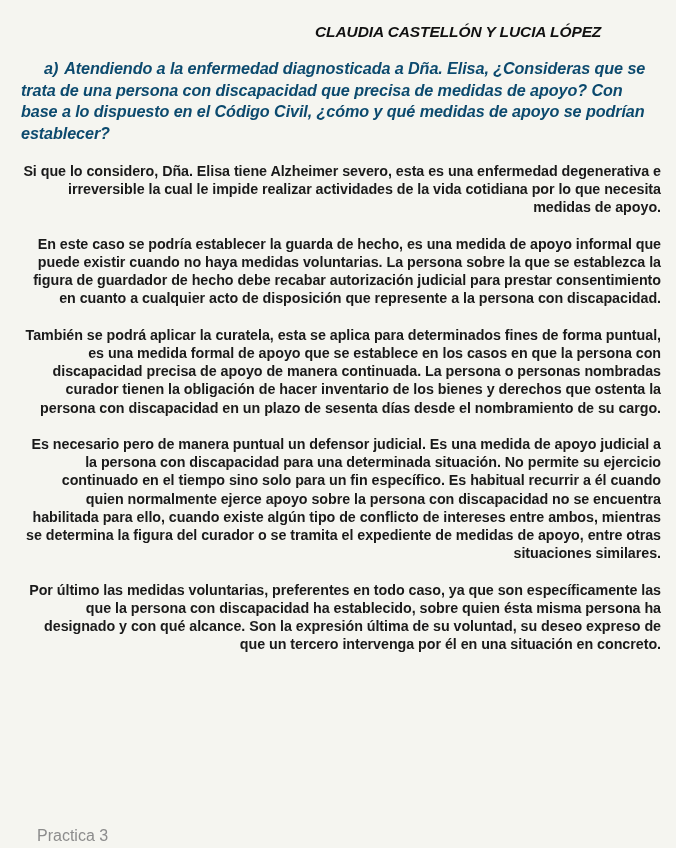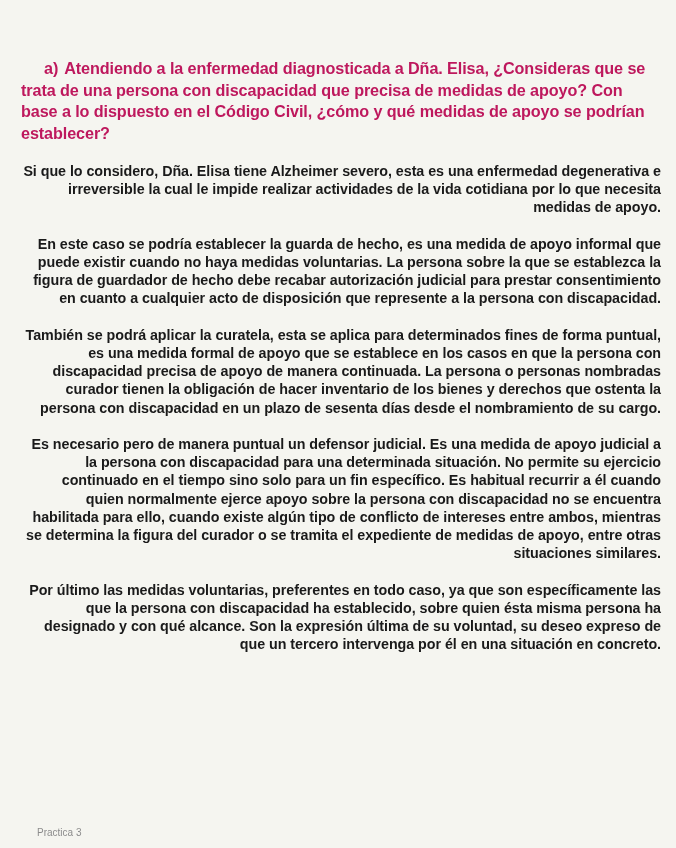--- a/index.html
+++ b/index.html
@@ -32,23 +32,24 @@
     letter-spacing: -0.1px;
     white-space: nowrap;
   }
   .question {
     position: absolute;
     left: 21px;
     top: 58px;
     width: 640px;
     font-size: 16.2px;
     font-weight: bold;
-    color: #be185d;
+    color: #0c4a6e;
     line-height: 21.5px;
     letter-spacing: -0.1px;
+    font-style: italic;
   }
   .question .first-line {
     padding-left: 23px;
   }
   .question .label {
     margin-right: 6px;
   }
   .body-text {
     position: absolute;
     left: 21px;
@@ -61,38 +62,39 @@
     color: #1a1a1a;
     line-height: 18.2px;
     margin: 0 0 18.2px 0;
     letter-spacing: -0.05px;
     text-align: right;
   }
   .footer-left {
     position: absolute;
     left: 9px;
     top: 827px;
-    font-size: 10px;
+    font-size: 16px;
     color: #8c8c8c;
     padding-left: 28px;
   }
   .footer-right {
     position: absolute;
     right: 9px;
     top: 827px;
     font-size: 10.5px;
     color: #8c8c8c;
     margin-top: 20px;
   }
 </style>
 </head>
 <body>
 
 <div class="page">
 
+  <div class="header-author">CLAUDIA CASTELLÓN Y LUCIA LÓPEZ</div>
 
   <div class="question">
     <span class="first-line"><span class="label">a)</span><span>Atendiendo a la enfermedad diagnosticada a Dña. Elisa, ¿Consideras que</span></span>
     <span>se trata de una persona con discapacidad que precisa de medidas de apoyo? Con base a lo dispuesto en el Código Civil, ¿cómo y qué medidas de apoyo se podrían establecer?</span>
   </div>
 
   <div class="body-text">
     <p class="para">Si que lo considero, Dña. Elisa tiene Alzheimer severo, esta es una enfermedad degenerativa e irreversible la cual le impide realizar actividades de la vida cotidiana por lo que necesita medidas de apoyo.</p>
     <p class="para">En este caso se podría establecer la guarda de hecho, es una medida de apoyo informal que puede existir cuando no haya medidas voluntarias. La persona sobre la que se establezca la figura de guardador de hecho debe recabar autorización judicial para prestar consentimiento en cuanto a cualquier acto de disposición que represente a la persona con discapacidad.</p>
     <p class="para">También se podrá aplicar la curatela, esta se aplica para determinados fines de forma puntual, es una medida formal de apoyo que se establece en los casos en que la persona con discapacidad precisa de apoyo de manera continuada. La persona o personas nombradas curador tienen la obligación de hacer inventario de los bienes y derechos que ostenta la persona con discapacidad en un plazo de sesenta días desde el nombramiento de su cargo.</p>

